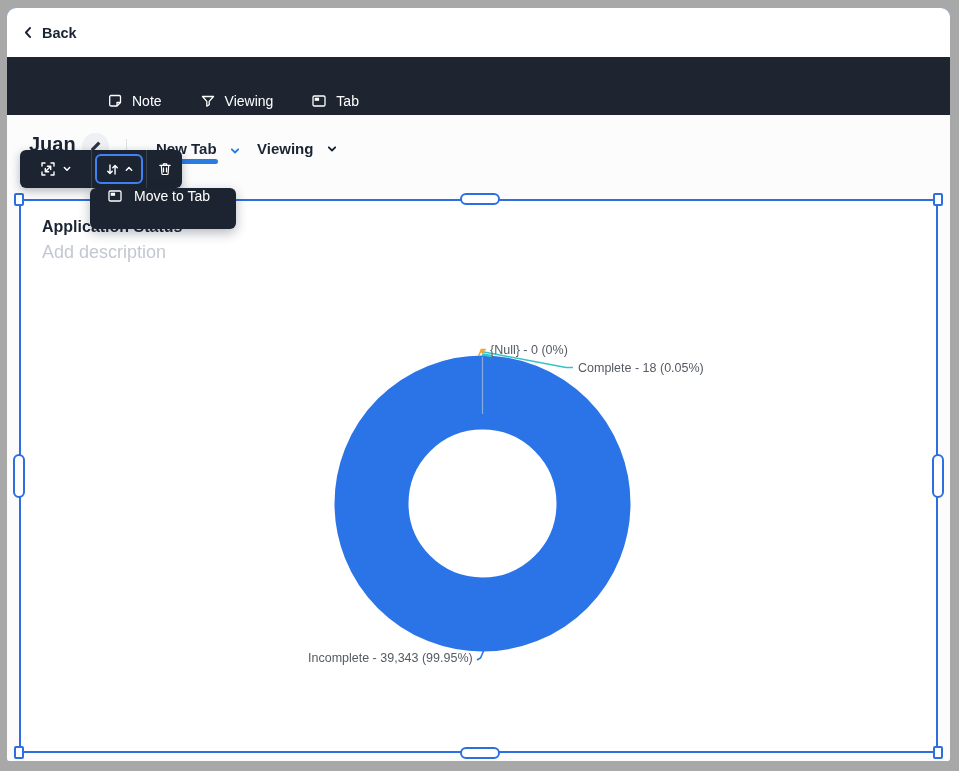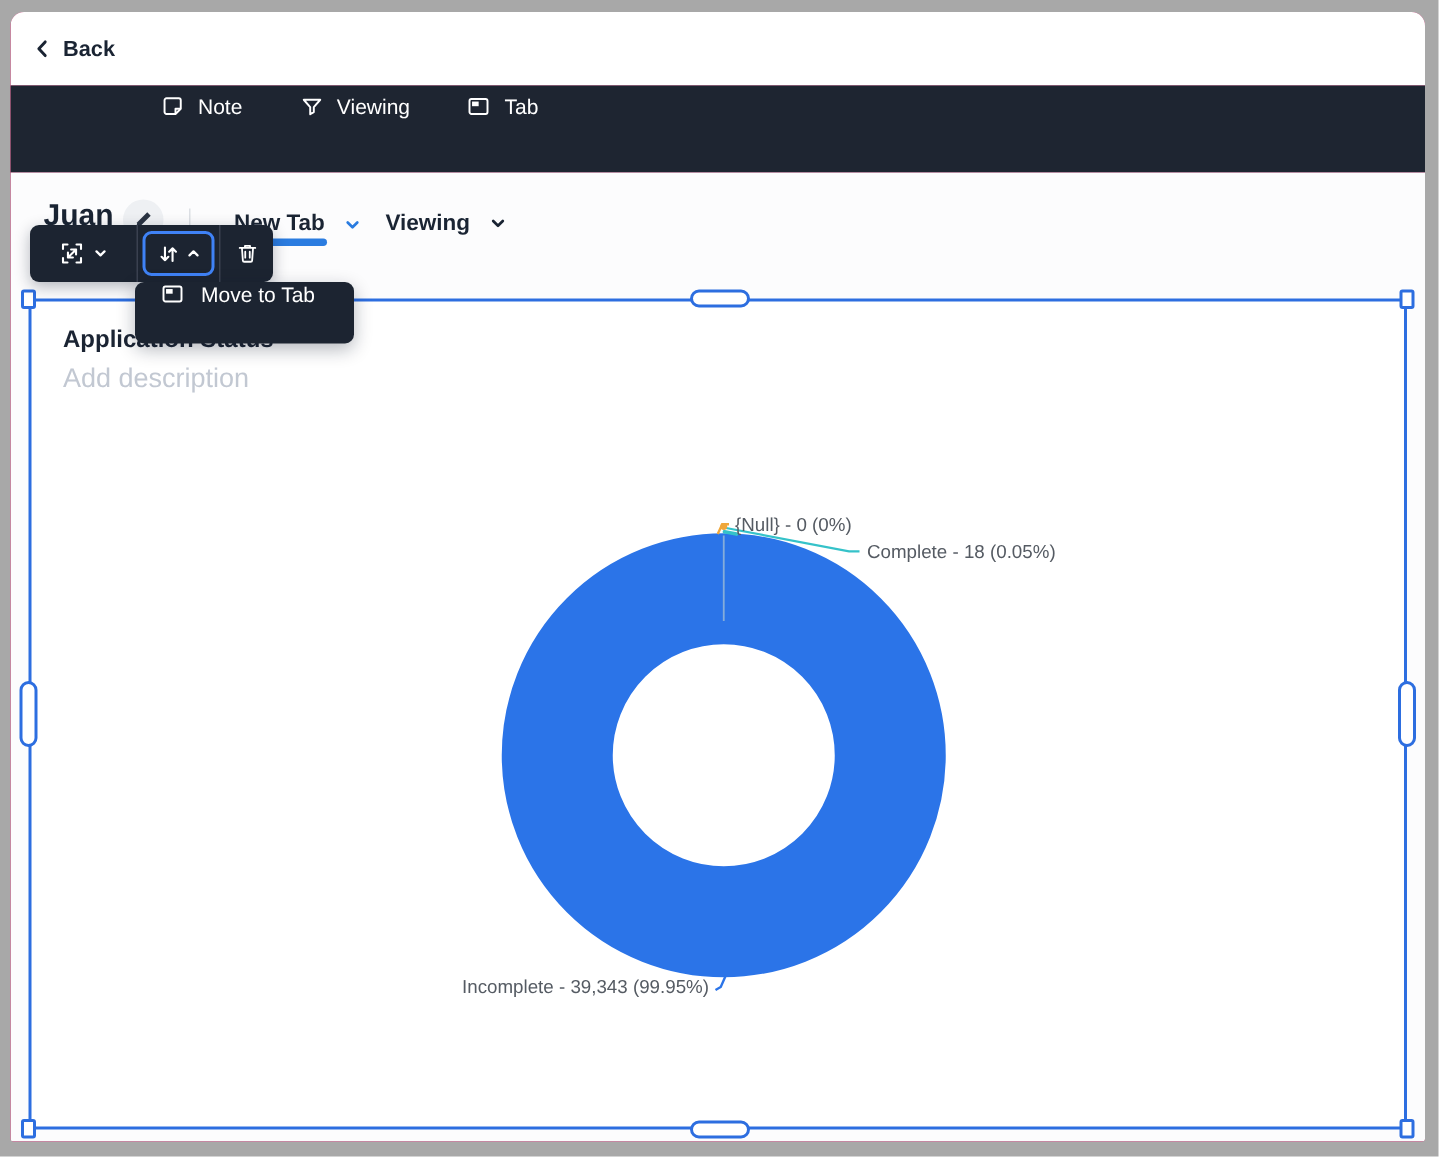--- a/index.html
+++ b/index.html
@@ -7,21 +7,21 @@
   body {
     font-family: "Liberation Sans", sans-serif;
     background: #a8a8a8;
     position: relative;
     overflow: hidden;
   }
   .window {
     position: absolute;
     left: 7px; top: 8px;
     width: 943px; height: 753px;
-    background: #be185d;
+    background: #3b82f6;
     border-radius: 9px 9px 2px 2px;
     overflow: hidden;
   }
   
   .topbar {
     height: 49px;
     background: #ffffff;
     display: flex;
     align-items: center;
     padding-left: 15px;
@@ -33,21 +33,21 @@
     cursor: pointer;
     color: #1a2433;
     font-size: 14.5px;
     font-weight: 600;
   }
   
   .navbar {
     height: 58px;
     background: #1e2531;
     display: flex;
-    align-items: flex-start;
+    align-items: flex-end;
     padding-left: 96px;
     gap: 30px;
   }
   .nav-item {
     display: flex;
     align-items: center;
     gap: 9px;
     color: #ffffff;
     font-size: 14px;
     cursor: pointer;

